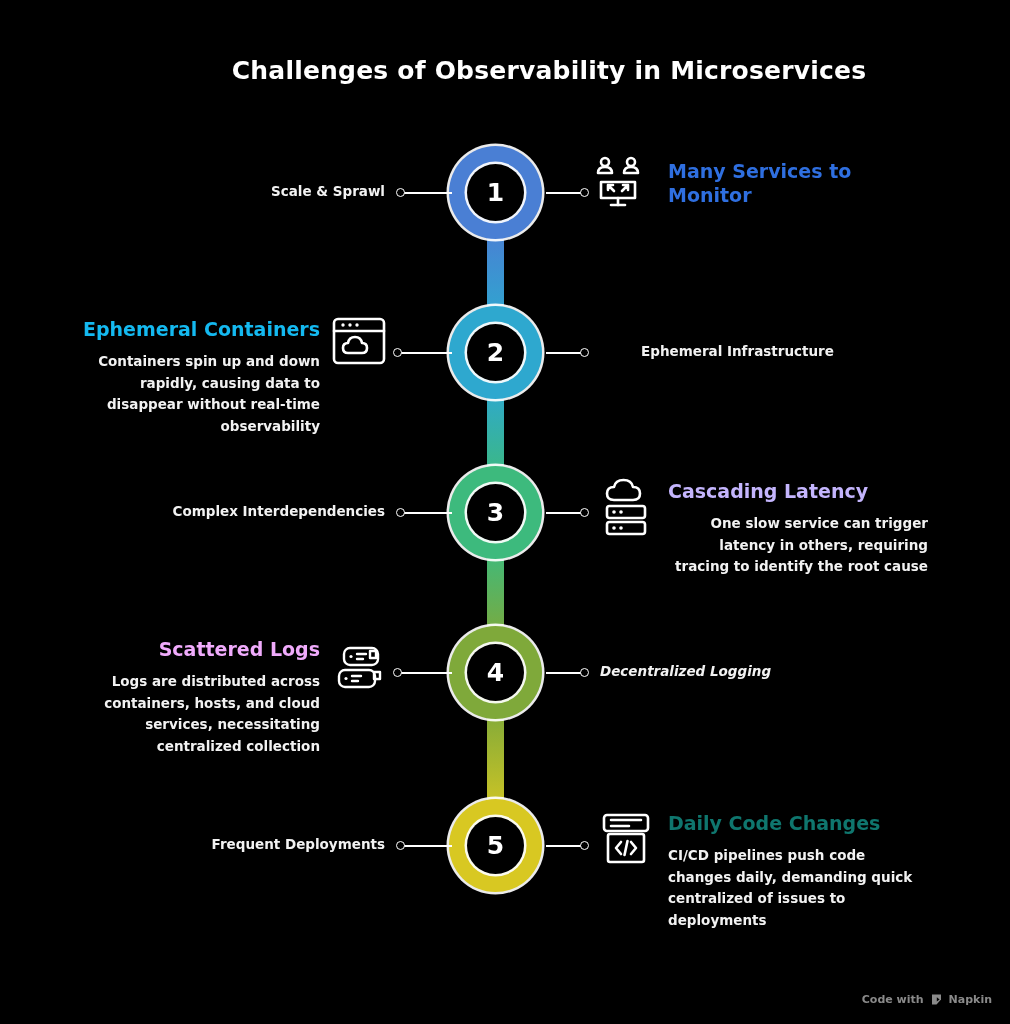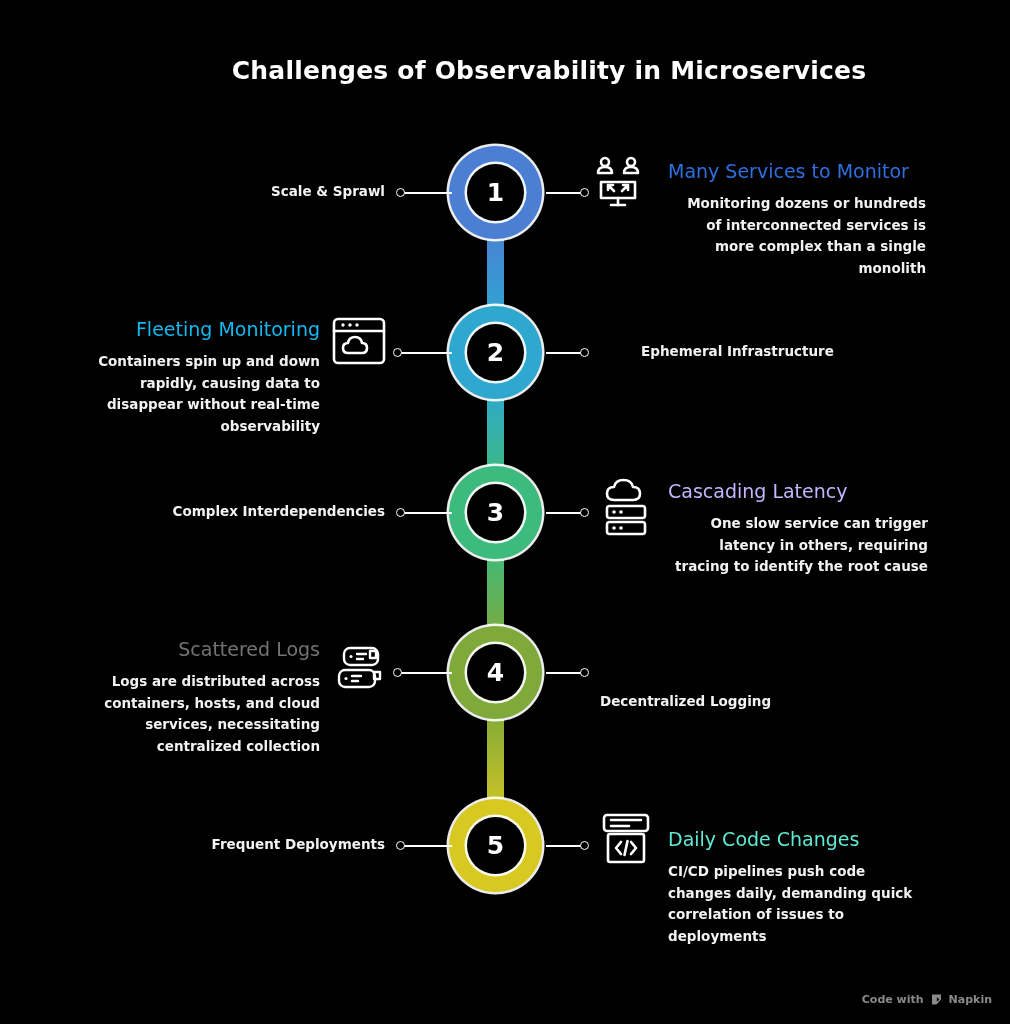--- a/index.html
+++ b/index.html
@@ -62,21 +62,21 @@
     background: #000000;
   }
 
   
   .blk { position: absolute; }
   .blk.right { text-align: left; }
   .blk.left  { text-align: right; }
 
   .heading {
     font-size: 19px;
-    font-weight: 400;
+    font-weight: 700;
     line-height: 1.25;
     margin-bottom: 9px;
   }
   .desc {
     font-size: 13.5px;
     font-weight: 600;
     line-height: 1.62;
     color: #f2f2f2;
   }
   .plain {
@@ -132,21 +132,20 @@
       <path d="M9 27h34v16H9z"></path>
       <path d="M19 50h14"></path>
       <path d="M26 50v-7"></path>
       <path d="M22 36l-6-6m0 0v5m0-5h5"></path>
       <path d="M30 36l6-6m0 0v5m0-5h-5"></path>
     </svg>
   </div>
 
   <div class="blk right" style="left:668px;top:160px;width:258px;">
     <div class="heading" style="color:#2f6fe0;">Many Services to Monitor</div>
-    <div class="desc" style="text-align:right;">Monitoring dozens or hundreds of interconnected services is more complex than a single monolith</div>
   </div>
 
   <div class="node" style="left:449px;top:306px;background:#2ea8cf;">
     <div class="hole">2</div>
   </div>
   <div class="leader" style="left:546px;top:352px;width:38px;"></div>
   <div class="leader-dot" style="left:580px;top:348px;"></div>
   <div class="blk right" style="left:600px;top:342px;width:250px;margin-left:41px;">
     <div class="plain">Ephemeral Infrastructure</div>
   </div>
@@ -159,21 +158,21 @@
       <rect x="3" y="4" width="50" height="44" rx="4"></rect>
       <path d="M3 16h50"></path>
       <circle cx="12" cy="10" r="1.7" fill="#fff" stroke="none"></circle>
       <circle cx="19" cy="10" r="1.7" fill="#fff" stroke="none"></circle>
       <circle cx="26" cy="10" r="1.7" fill="#fff" stroke="none"></circle>
       <path d="M17 38q-5 0-5-5t5-5q1-6 7-6t7 6q5 0 5 5t-5 5z"></path>
     </svg>
   </div>
 
   <div class="blk left" style="left:62px;top:318px;width:258px;">
-    <div class="heading" style="color:#14b9f0;">Fleeting Monitoring</div>
+    <div class="heading" style="color:#14b9f0;">Ephemeral Containers</div>
     <div class="desc">Containers spin up and down rapidly, causing data to disappear without real-time observability</div>
   </div>
 
   <div class="node" style="left:449px;top:466px;background:#3dba7d;">
     <div class="hole">3</div>
   </div>
   <div class="leader" style="left:400px;top:512px;width:52px;"></div>
   <div class="leader-dot" style="left:396px;top:508px;"></div>
   <div class="blk left" style="left:140px;top:502px;width:245px;">
     <div class="plain">Complex Interdependencies</div>
@@ -197,42 +196,42 @@
   <div class="blk right" style="left:668px;top:480px;width:260px;">
     <div class="heading" style="color:#c4b5fd;">Cascading Latency</div>
     <div class="desc" style="text-align:right;">One slow service can trigger latency in others, requiring tracing to identify the root cause</div>
   </div>
 
   <div class="node" style="left:449px;top:626px;background:#7fa93a;">
     <div class="hole">4</div>
   </div>
   <div class="leader" style="left:546px;top:672px;width:38px;"></div>
   <div class="leader-dot" style="left:580px;top:668px;"></div>
-  <div class="blk right" style="left:600px;top:692px;width:240px;">
+  <div class="blk right" style="left:600px;top:662px;width:240px;font-style:italic;">
     <div class="plain">Decentralized Logging</div>
   </div>
 
   <div class="leader" style="left:400px;top:672px;width:52px;"></div>
   <div class="leader-dot" style="left:393px;top:668px;"></div>
 
   <div class="icon" style="left:334px;top:645px;">
     <svg width="52" height="50" viewBox="0 0 52 50" fill="none" stroke="#fff" stroke-width="2.4" stroke-linecap="round" stroke-linejoin="round">
       <rect x="10" y="3" width="34" height="17" rx="6"></rect>
       <rect x="5" y="25" width="36" height="17" rx="6"></rect>
       <circle cx="17" cy="11.5" r="1.6" fill="#fff" stroke="none"></circle>
       <path d="M23 9h9M23 14h6"></path>
       <circle cx="12" cy="33.5" r="1.6" fill="#fff" stroke="none"></circle>
       <path d="M18 31h9M18 36h6"></path>
       <path d="M40 27h6v7h-6z"></path>
       <path d="M36 6h6v7h-6z"></path>
     </svg>
   </div>
 
   <div class="blk left" style="left:62px;top:638px;width:258px;">
-    <div class="heading" style="color:#737373;">Scattered Logs</div>
+    <div class="heading" style="color:#f0abfc;">Scattered Logs</div>
     <div class="desc">Logs are distributed across containers, hosts, and cloud services, necessitating centralized collection</div>
   </div>
 
   <div class="node" style="left:449px;top:799px;background:#d8c822;">
     <div class="hole">5</div>
   </div>
   <div class="leader" style="left:400px;top:845px;width:52px;"></div>
   <div class="leader-dot" style="left:396px;top:841px;"></div>
   <div class="blk left" style="left:175px;top:835px;width:210px;">
     <div class="plain">Frequent Deployments</div>
@@ -246,22 +245,22 @@
       <rect x="4" y="3" width="44" height="16" rx="3"></rect>
       <path d="M11 8h30M11 14h18"></path>
       <rect x="8" y="22" width="36" height="28" rx="2"></rect>
       <path d="M21 30l-5 6 5 6"></path>
       <path d="M31 30l5 6-5 6"></path>
       <path d="M27.5 29l-3 14"></path>
     </svg>
   </div>
 
   <div class="blk right" style="left:668px;top:812px;width:250px;">
-    <div class="heading" style="color:#5eead4;margin-top:16px;">Daily Code Changes</div>
-    <div class="desc">CI/CD pipelines push code changes daily, demanding quick correlation of issues to deployments</div>
+    <div class="heading" style="color:#0f766e;">Daily Code Changes</div>
+    <div class="desc">CI/CD pipelines push code changes daily, demanding quick centralized of issues to deployments</div>
   </div>
 
   <div class="watermark">
     <span>Code with</span>
     <span>
       <svg width="13" height="13" viewBox="0 0 13 13">
         <path d="M2 1.5 L11 1.5 L11 6.5 L6.5 11.5 L2 11.5 Z" fill="#8a8a8a"></path>
         <path d="M6.8 4.2 L9.6 6.4 L6.8 8.6 Z" fill="#000"></path>
       </svg>
     </span>

